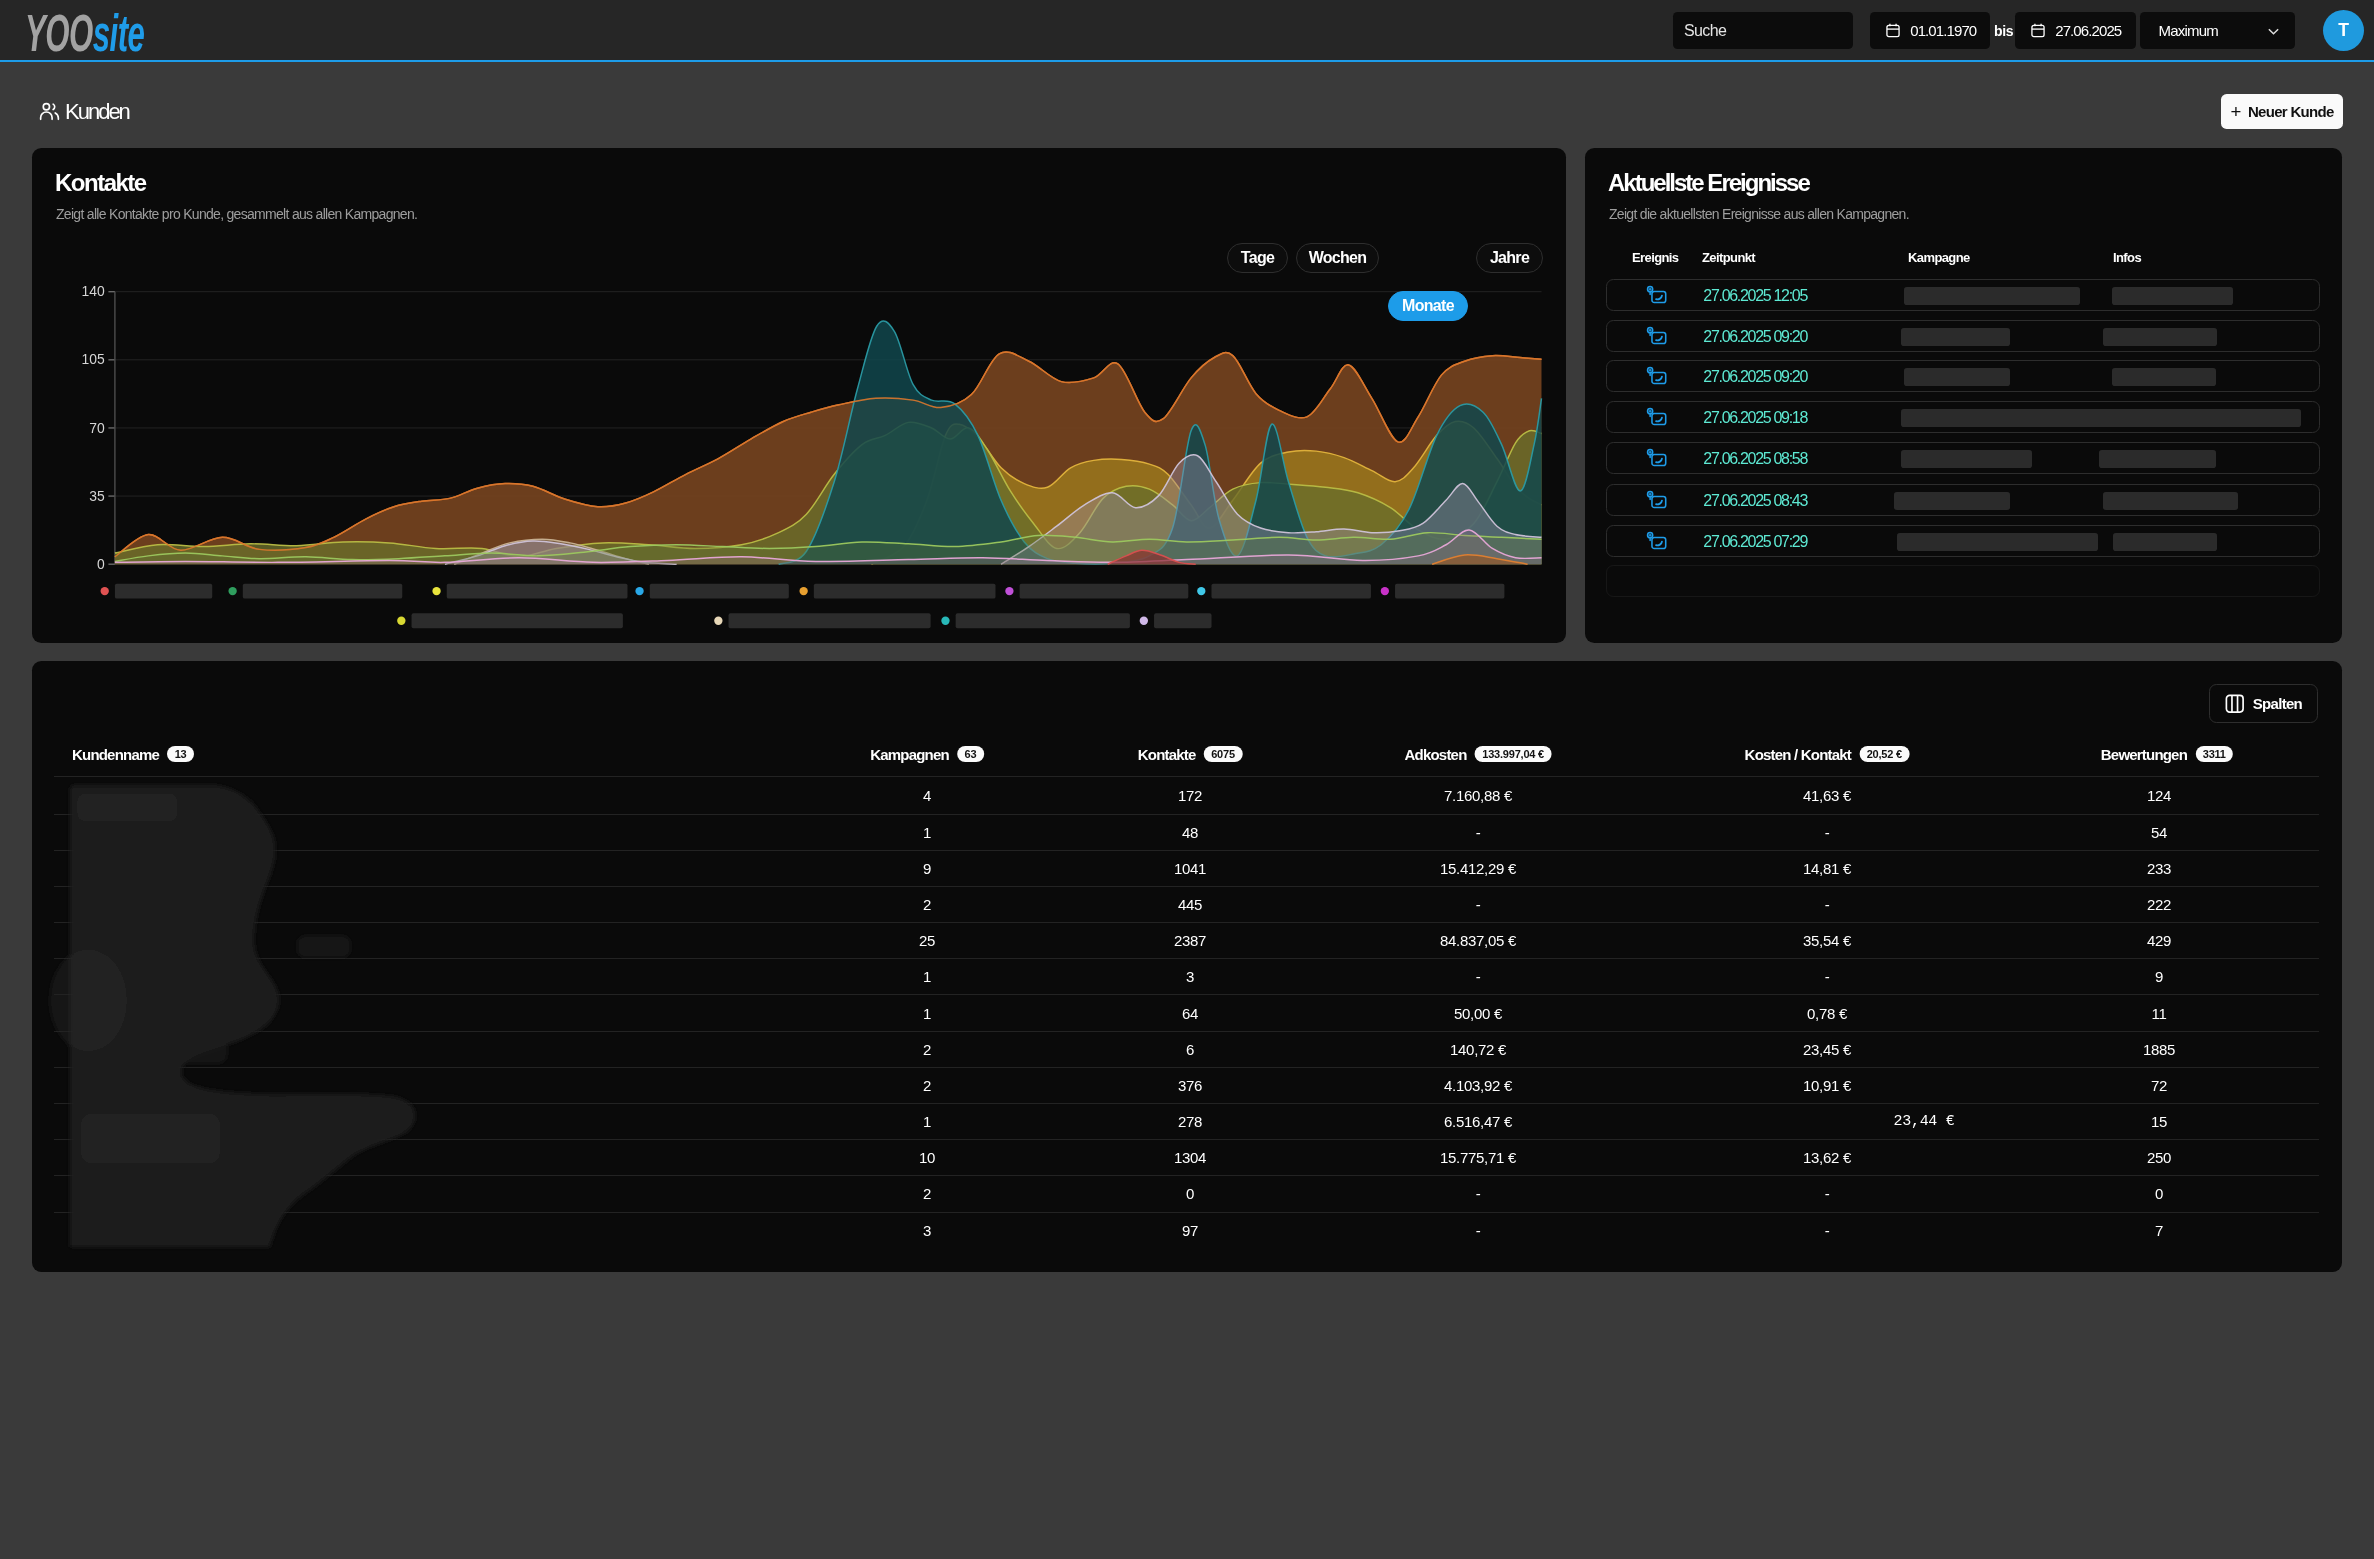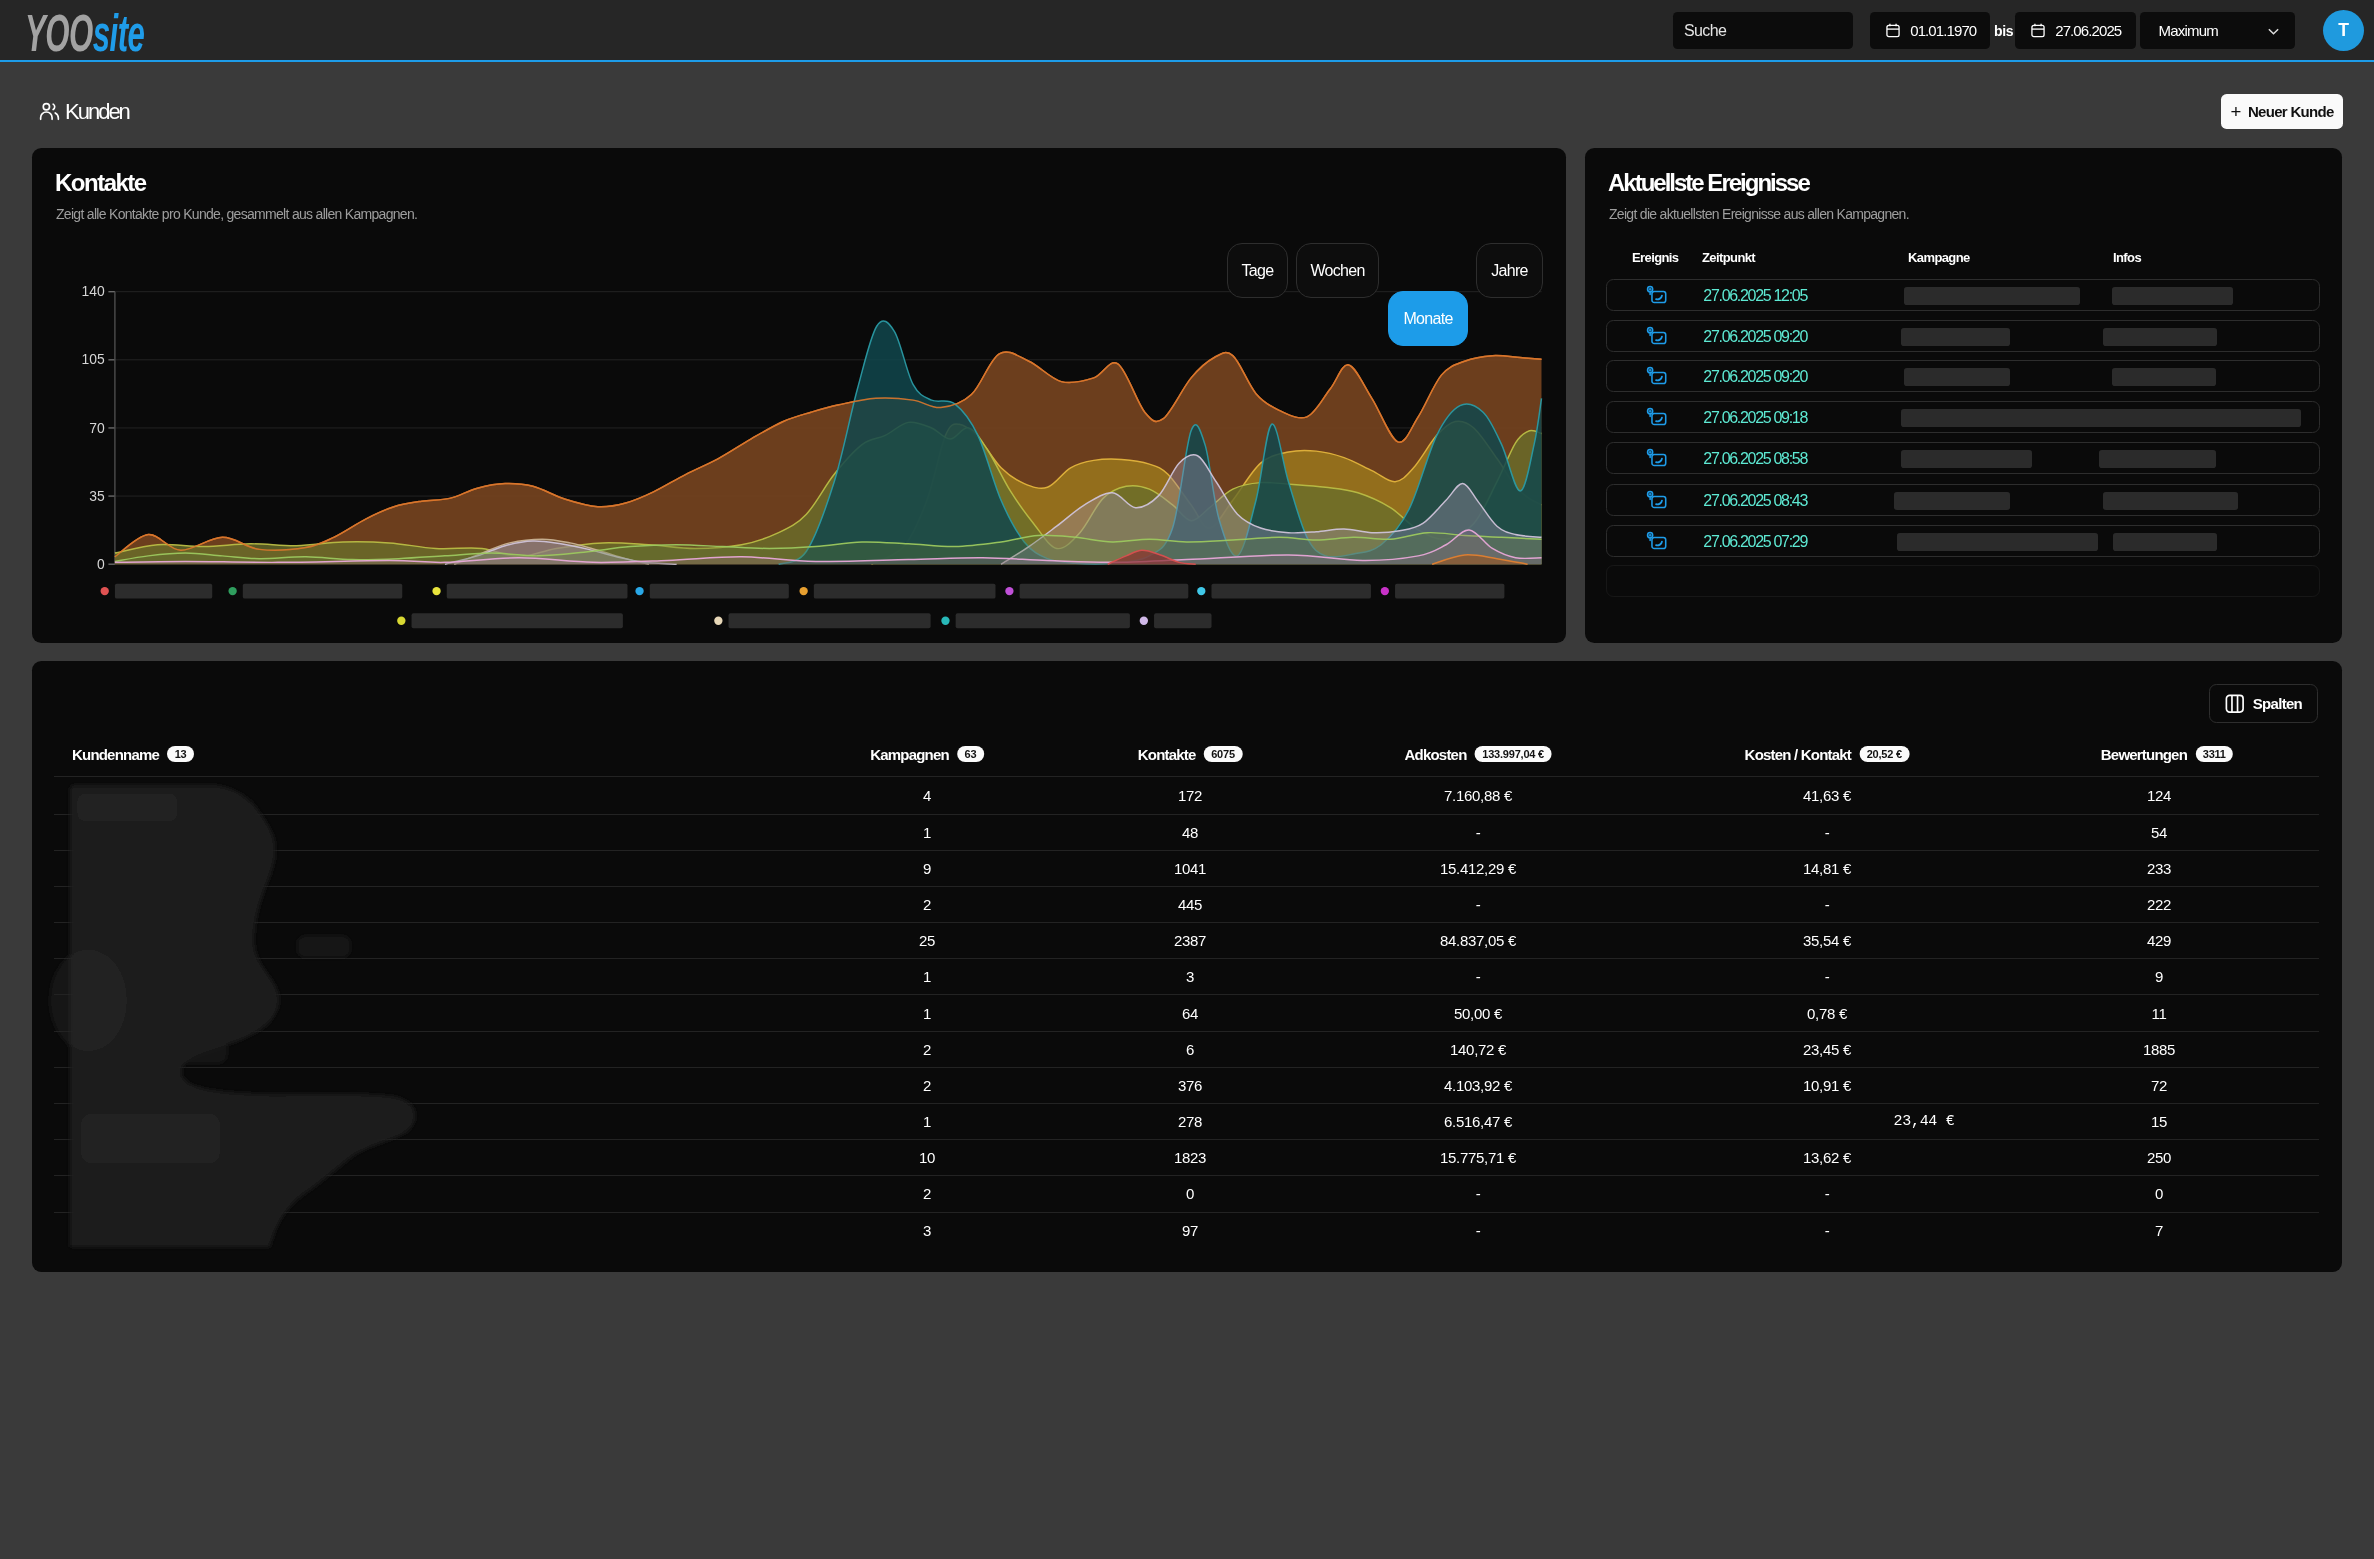--- a/index.html
+++ b/index.html
@@ -12,21 +12,21 @@
 .pagehead-ic{position:absolute;left:37px;top:99px;}
 .pagehead-t{position:absolute;left:65px;top:99px;font-size:22px;letter-spacing:-2px;color:#fff;}
 .btn-nk{position:absolute;left:2221px;top:94px;width:122px;height:35px;background:#fafafa;border-radius:5.6px;color:#111;font-size:15px;font-weight:600;letter-spacing:-0.7px;display:flex;align-items:center;justify-content:center;}
 .card{position:absolute;background:#0a0a0a;border-radius:9.3px;}
 #chartcard{left:32px;top:148px;width:1534px;height:495px;}
 #eventcard{left:1585px;top:148px;width:757px;height:495px;}
 #tablecard{left:32px;top:661px;width:2310px;height:611px;}
 .ctitle{position:absolute;left:23px;top:21.3px;font-size:24px;font-weight:700;letter-spacing:-1.5px;color:#fff;}
 .csub{position:absolute;left:24px;top:58px;font-size:14px;letter-spacing:-0.7px;color:#9e9e9e;}
 .ctitle,.csub{position:absolute;}
-.tbtn{position:absolute;top:95px;height:55px;border:0.9px solid #2e2e2e;border-radius:15px;background:#0d0d0d;color:#fff;font-size:16px;font-weight:400;letter-spacing:-0.7px;display:flex;align-items:center;justify-content:center;}
+.tbtn{position:absolute;top:95px;height:30px;border:0.9px solid #2e2e2e;border-radius:15px;background:#0d0d0d;color:#fff;font-size:16px;font-weight:700;letter-spacing:-0.7px;display:flex;align-items:center;justify-content:center;}
 .tbtn.sel{background:#1d9ce9;border-color:#1d9ce9;margin-top:48px;}
 .evh{position:absolute;top:102px;color:#fff;font-size:13px;font-weight:600;letter-spacing:-0.6px;}
 .evrow{position:absolute;left:21.3px;width:714px;height:32px;border:0.9px solid #2d2d2d;border-radius:7.4px;}
 .evts{position:absolute;left:96px;top:6.5px;color:#5eead4;font-size:16px;letter-spacing:-1.3px;}
 .bar{position:absolute;top:6.5px;height:18.6px;background:#2b2b2b;border-radius:2.8px;}
 .spalten{position:absolute;left:2177px;top:23px;width:109px;height:39px;border:0.9px solid #2e2e2e;border-radius:7.4px;color:#fff;font-size:15px;font-weight:600;letter-spacing:-0.7px;display:flex;align-items:center;justify-content:center;gap:8.3px;}
 .th{position:absolute;top:83px;height:20.4px;display:flex;align-items:center;gap:8.3px;color:#fff;font-size:15px;font-weight:600;letter-spacing:-0.8px;justify-content:flex-end;}
 .pill{background:#fbfbfb;color:#111;font-size:11px;font-weight:700;letter-spacing:-0.2px;border-radius:9.3px;padding:2.8px 7.4px 1.9px;line-height:1;}
 .tsep{position:absolute;left:22px;width:2265px;height:0.9px;background:#232323;}
 .td{position:absolute;color:#fff;font-size:15px;letter-spacing:-0.3px;text-align:center;transform:translate(-50%,-50%);}
@@ -306,21 +306,21 @@
 <div class="td" style="left:1795px;top:424px;">10,91 €</div>
 <div class="td" style="left:2127px;top:424px;">72</div>
 <div class="tsep" style="top:406px;"></div>
 <div class="td" style="left:895px;top:460px;">1</div>
 <div class="td" style="left:1158px;top:460px;">278</div>
 <div class="td" style="left:1446px;top:460px;">6.516,47 €</div>
 <div class="td" style="left:1892px;top:460px;font-family:Liberation Mono, monospace;">23,44 €</div>
 <div class="td" style="left:2127px;top:460px;">15</div>
 <div class="tsep" style="top:442px;"></div>
 <div class="td" style="left:895px;top:496px;">10</div>
-<div class="td" style="left:1158px;top:496px;">1823</div>
+<div class="td" style="left:1158px;top:496px;">1304</div>
 <div class="td" style="left:1446px;top:496px;">15.775,71 €</div>
 <div class="td" style="left:1795px;top:496px;">13,62 €</div>
 <div class="td" style="left:2127px;top:496px;">250</div>
 <div class="tsep" style="top:478px;"></div>
 <div class="td" style="left:895px;top:532px;">2</div>
 <div class="td" style="left:1158px;top:532px;">0</div>
 <div class="td" style="left:1446px;top:532px;">-</div>
 <div class="td" style="left:1795px;top:532px;">-</div>
 <div class="td" style="left:2127px;top:532px;">0</div>
 <div class="tsep" style="top:514px;"></div>

